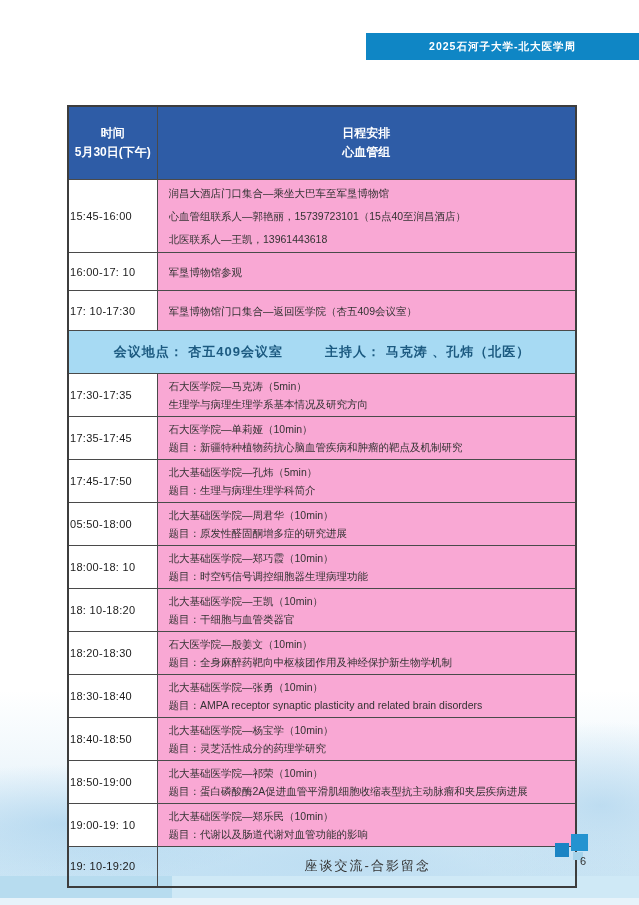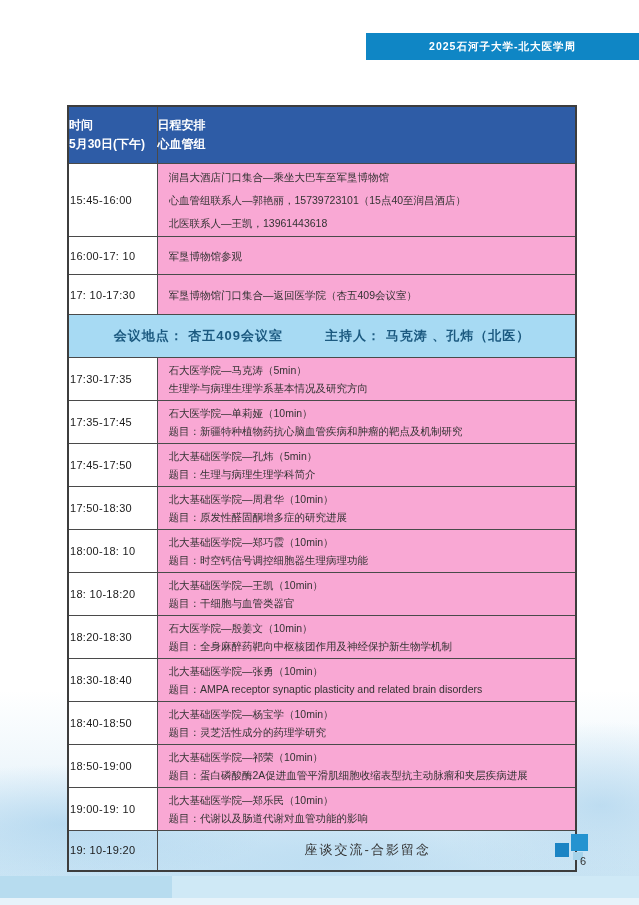--- a/index.html
+++ b/index.html
@@ -47,22 +47,22 @@
     border-collapse: collapse;
     table-layout: fixed;
     z-index: 2;
     border: 2px solid #3d3d3d;
   }
   table.schedule th, table.schedule td { border: 1px solid #4a4a4a; }
   table.schedule thead th {
     color: #ffffff;
     font-size: 12px; font-weight: bold;
     line-height: 19px;
-    text-align: left;
-    padding: 9px 0;
+    text-align: center;
+    padding: 17px 0;
   }
   .time-cell {
     vertical-align: middle;
     font-size: 11px;
     color: #1a1a1a;
     background: #ffffff;
     letter-spacing: 0.3px;
     white-space: nowrap;
     margin-left: 28px;
   }
@@ -199,21 +199,21 @@
           </td>
         </tr>
         <tr style="height: 40px;">
           <td class="time-cell">17:45-17:50</td>
           <td class="agenda-cell">
             <div class="agenda-line">北大基础医学院—孔炜（5min）</div>
             <div class="agenda-line">题目：生理与病理生理学科简介</div>
           </td>
         </tr>
         <tr style="height: 40px;">
-          <td class="time-cell">17:50-18:30</td>
+          <td class="time-cell">05:50-18:00</td>
           <td class="agenda-cell">
             <div class="agenda-line">北大基础医学院—周君华（10min）</div>
             <div class="agenda-line">题目：原发性醛固酮增多症的研究进展</div>
           </td>
         </tr>
         <tr style="height: 40px;">
           <td class="time-cell">18:00-18: 10</td>
           <td class="agenda-cell">
             <div class="agenda-line">北大基础医学院—郑巧霞（10min）</div>
             <div class="agenda-line">题目：时空钙信号调控细胞器生理病理功能</div>

